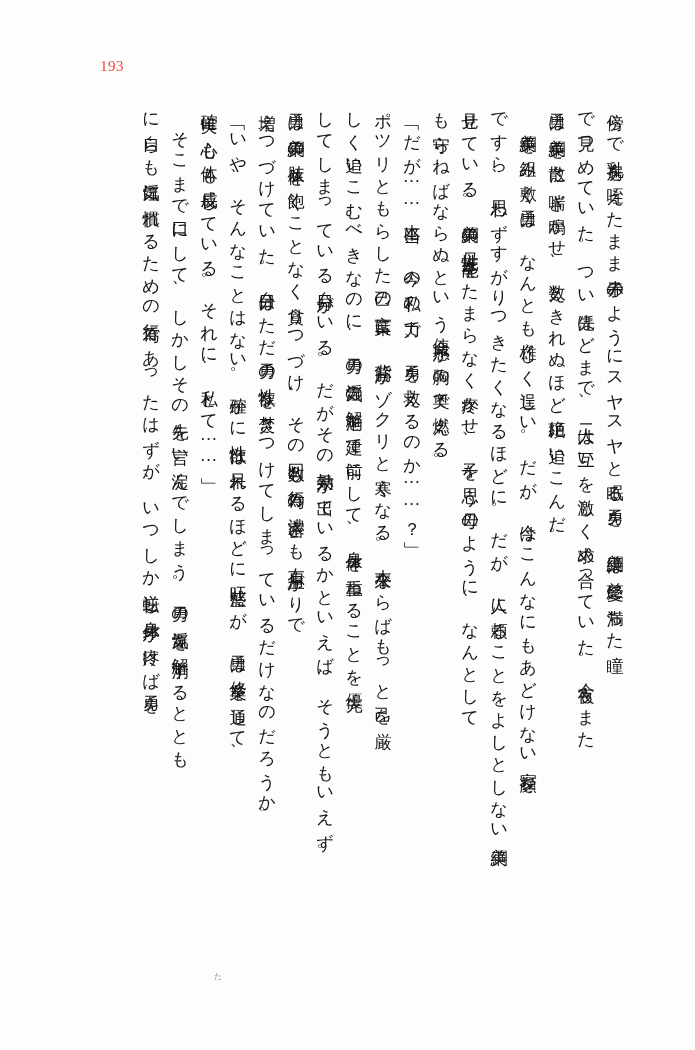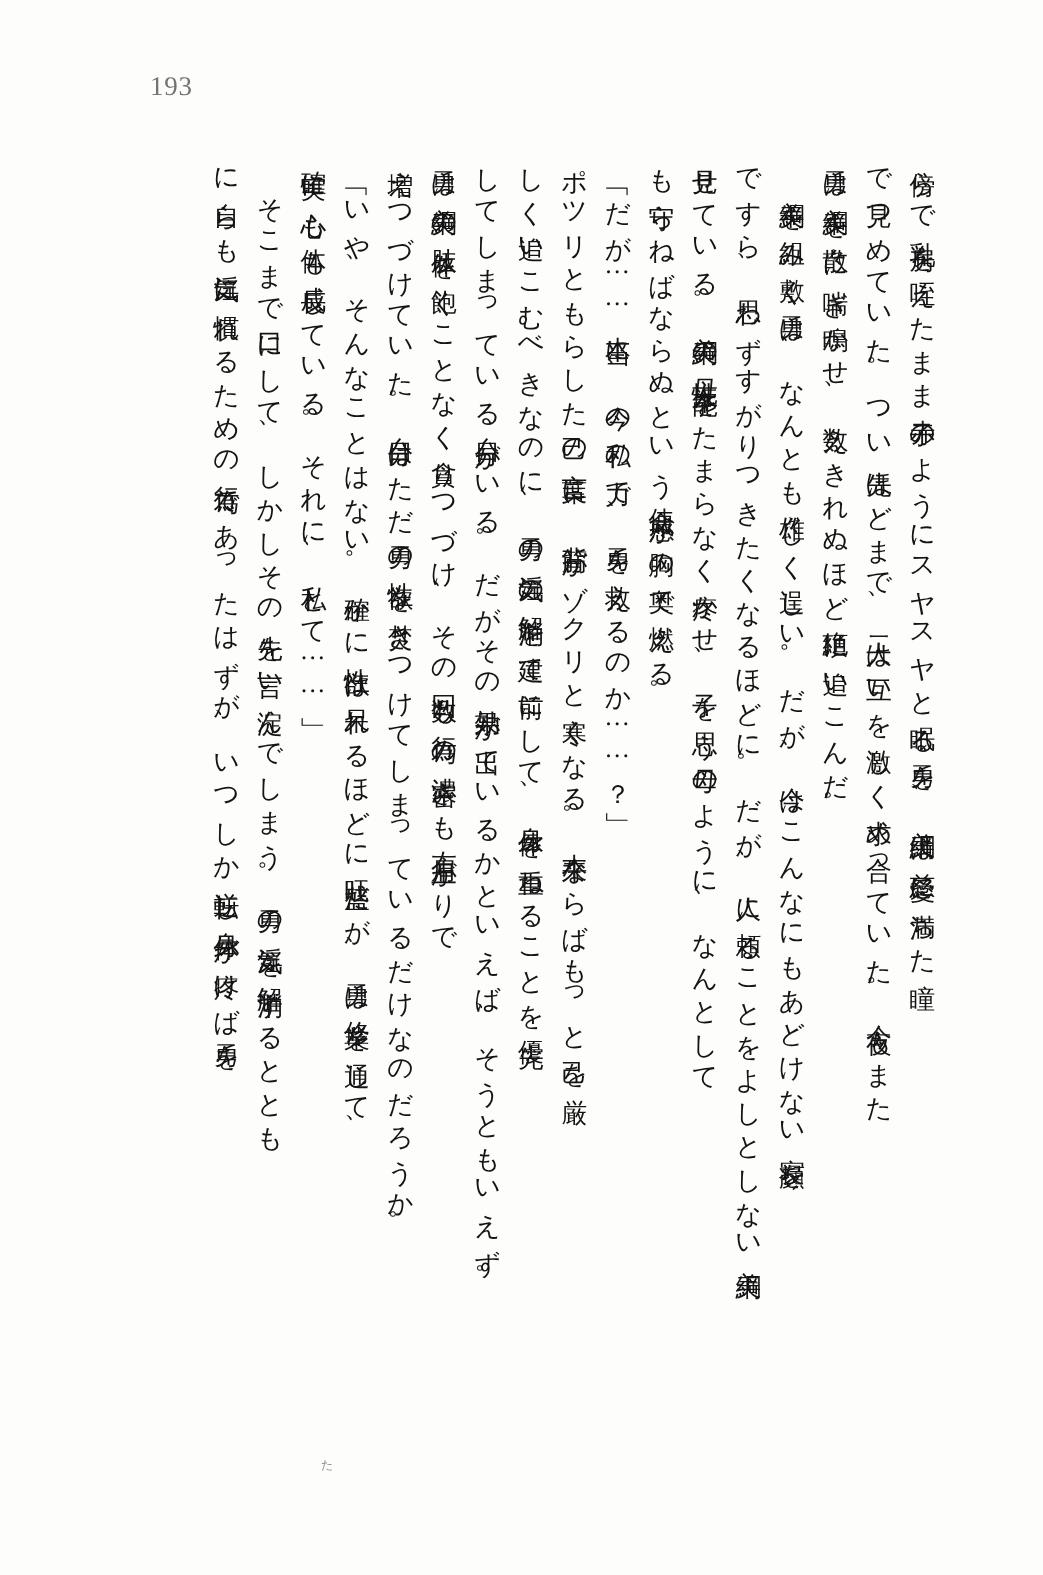--- a/index.html
+++ b/index.html
@@ -18,26 +18,26 @@
   .page {
     position: relative;
     width: 695px;
     height: 1050px;
     background: #fdfdfc;
     box-sizing: border-box;
   }
 
   .page-number {
     position: absolute;
-    top: 47px;
+    top: 58px;
     left: 100px;
-    font-size: 18px;
+    font-size: 15px;
     letter-spacing: 0.5px;
     font-family: "Liberation Serif", "DejaVu Serif", serif;
-    color: #737373;
+    color: #ef4444;
   }
 
   
   .body-text {
     position: absolute;
     top: 100px;
     right: 72px;
     left: 72px;
     height: 860px;
     display: flex;

